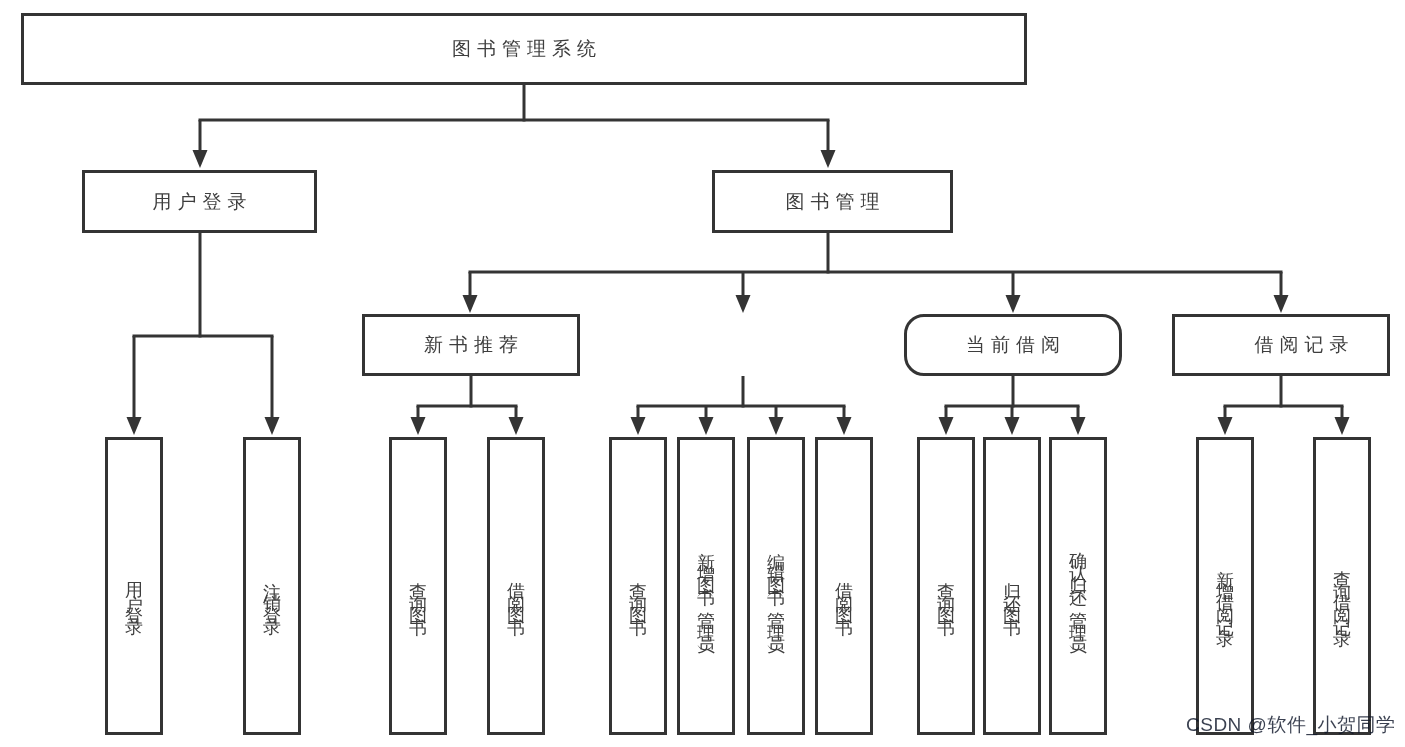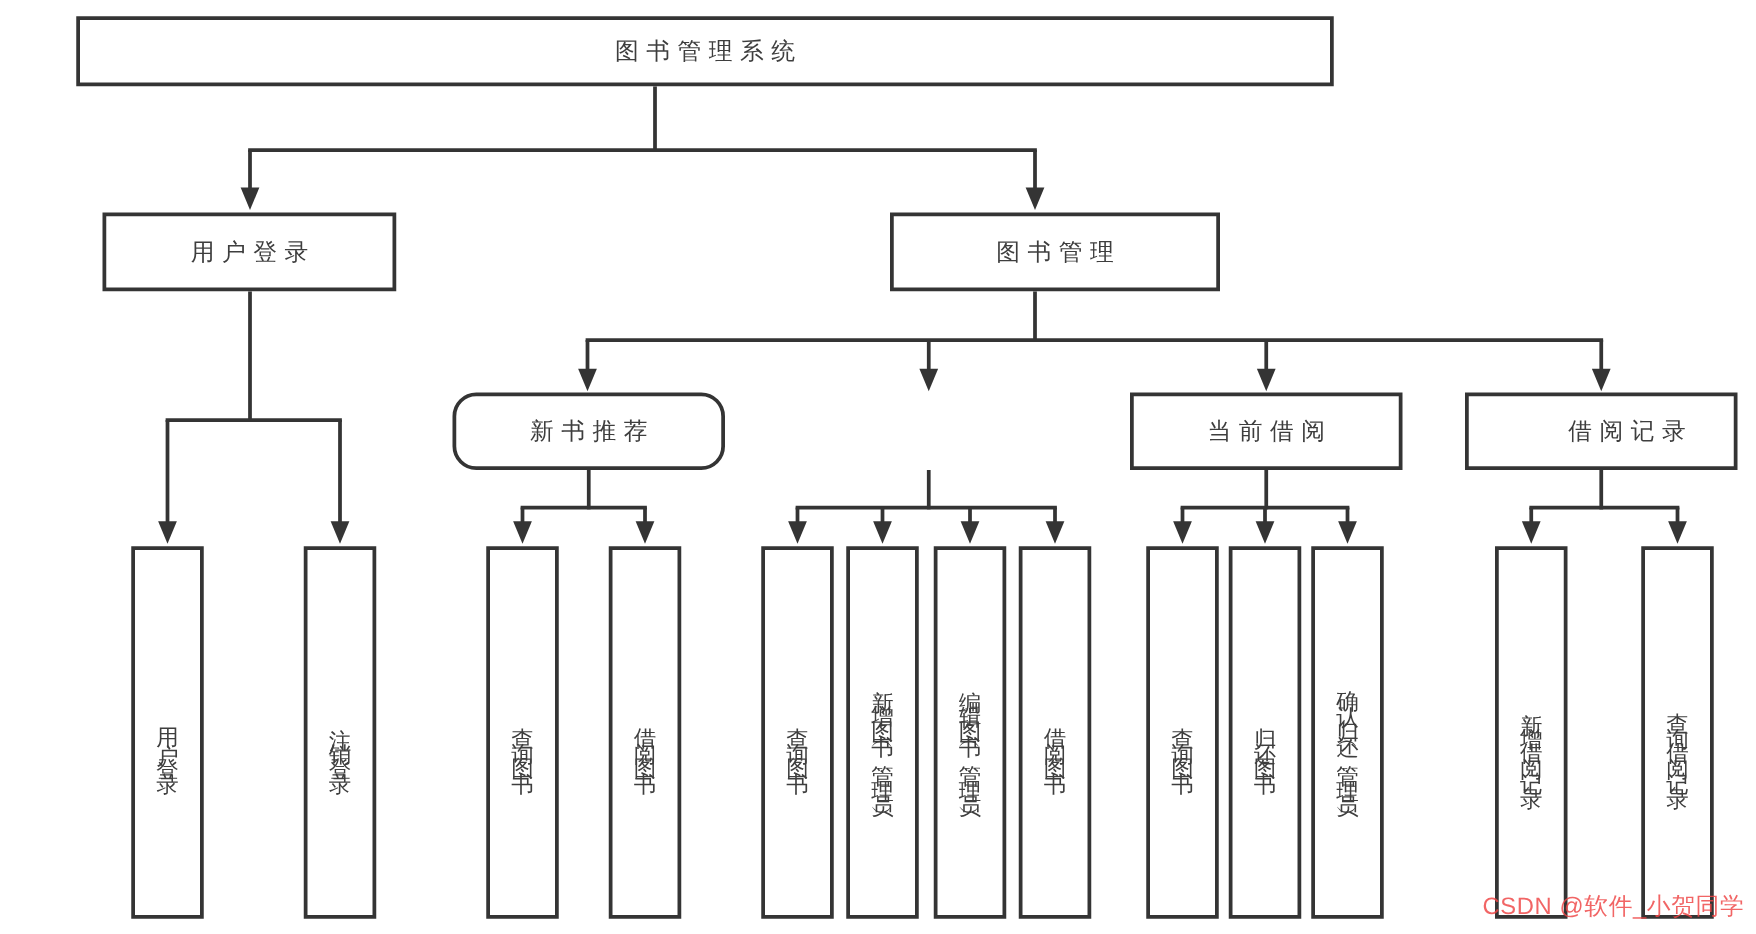--- a/index.html
+++ b/index.html
@@ -41,21 +41,21 @@
     letter-spacing: 12px;
     margin-top: 12px; 
     white-space: nowrap;
   }
   .watermark {
     position: absolute;
     left: 1186px;
     top: 712px;
     font-size: 19px;
     letter-spacing: 0.5px;
-    color: #ef4444;
+    color: #0f172a;
     opacity: 0.82;
     white-space: nowrap;
     z-index: 5;
   }
 </style>
 </head>
 <body>
 
 <div class="canvas">
 
@@ -121,35 +121,35 @@
       <polygon points="776,435 768.5,417 783.5,417"></polygon>
       <polygon points="844,435 836.5,417 851.5,417"></polygon>
       <polygon points="946,435 938.5,417 953.5,417"></polygon>
       <polygon points="1012,435 1004.5,417 1019.5,417"></polygon>
       <polygon points="1078,435 1070.5,417 1085.5,417"></polygon>
       <polygon points="1225,435 1217.5,417 1232.5,417"></polygon>
       <polygon points="1342,435 1334.5,417 1349.5,417"></polygon>
     </g>
   </svg>
 
-  <div class="box" style="left:21px; top:13px; width:1006px; height:56px;margin-left:40px;">
+  <div class="box" style="left:21px; top:13px; width:1006px; height:72px;">
     <span class="hlabel">图书管理系统</span>
   </div>
 
   <div class="box lvl2" style="left:82px; width:235px;">
     <span class="hlabel">用户登录</span>
   </div>
-  <div class="box lvl2" style="left:712px; width:264px;">
+  <div class="box lvl2" style="left:712px; width:241px;">
     <span class="hlabel">图书管理</span>
   </div>
 
-  <div class="box lvl3" style="left:362px;border-radius:19px;">
+  <div class="box lvl3" style="left:362px;">
     <span class="hlabel">新书推荐</span>
   </div>
-  <div class="box lvl3" style="left:904px;">
+  <div class="box lvl3" style="left:904px;border-radius:20px;">
     <span class="hlabel">当前借阅</span>
   </div>
   <div class="box lvl3" style="left:1172px;padding-left:41px;">
     <span class="hlabel">借阅记录</span>
   </div>
 
   <div class="box leaf" style="left:105px;">
     <span class="vlabel">用户登录</span>
   </div>
   <div class="box leaf" style="left:243px;">

